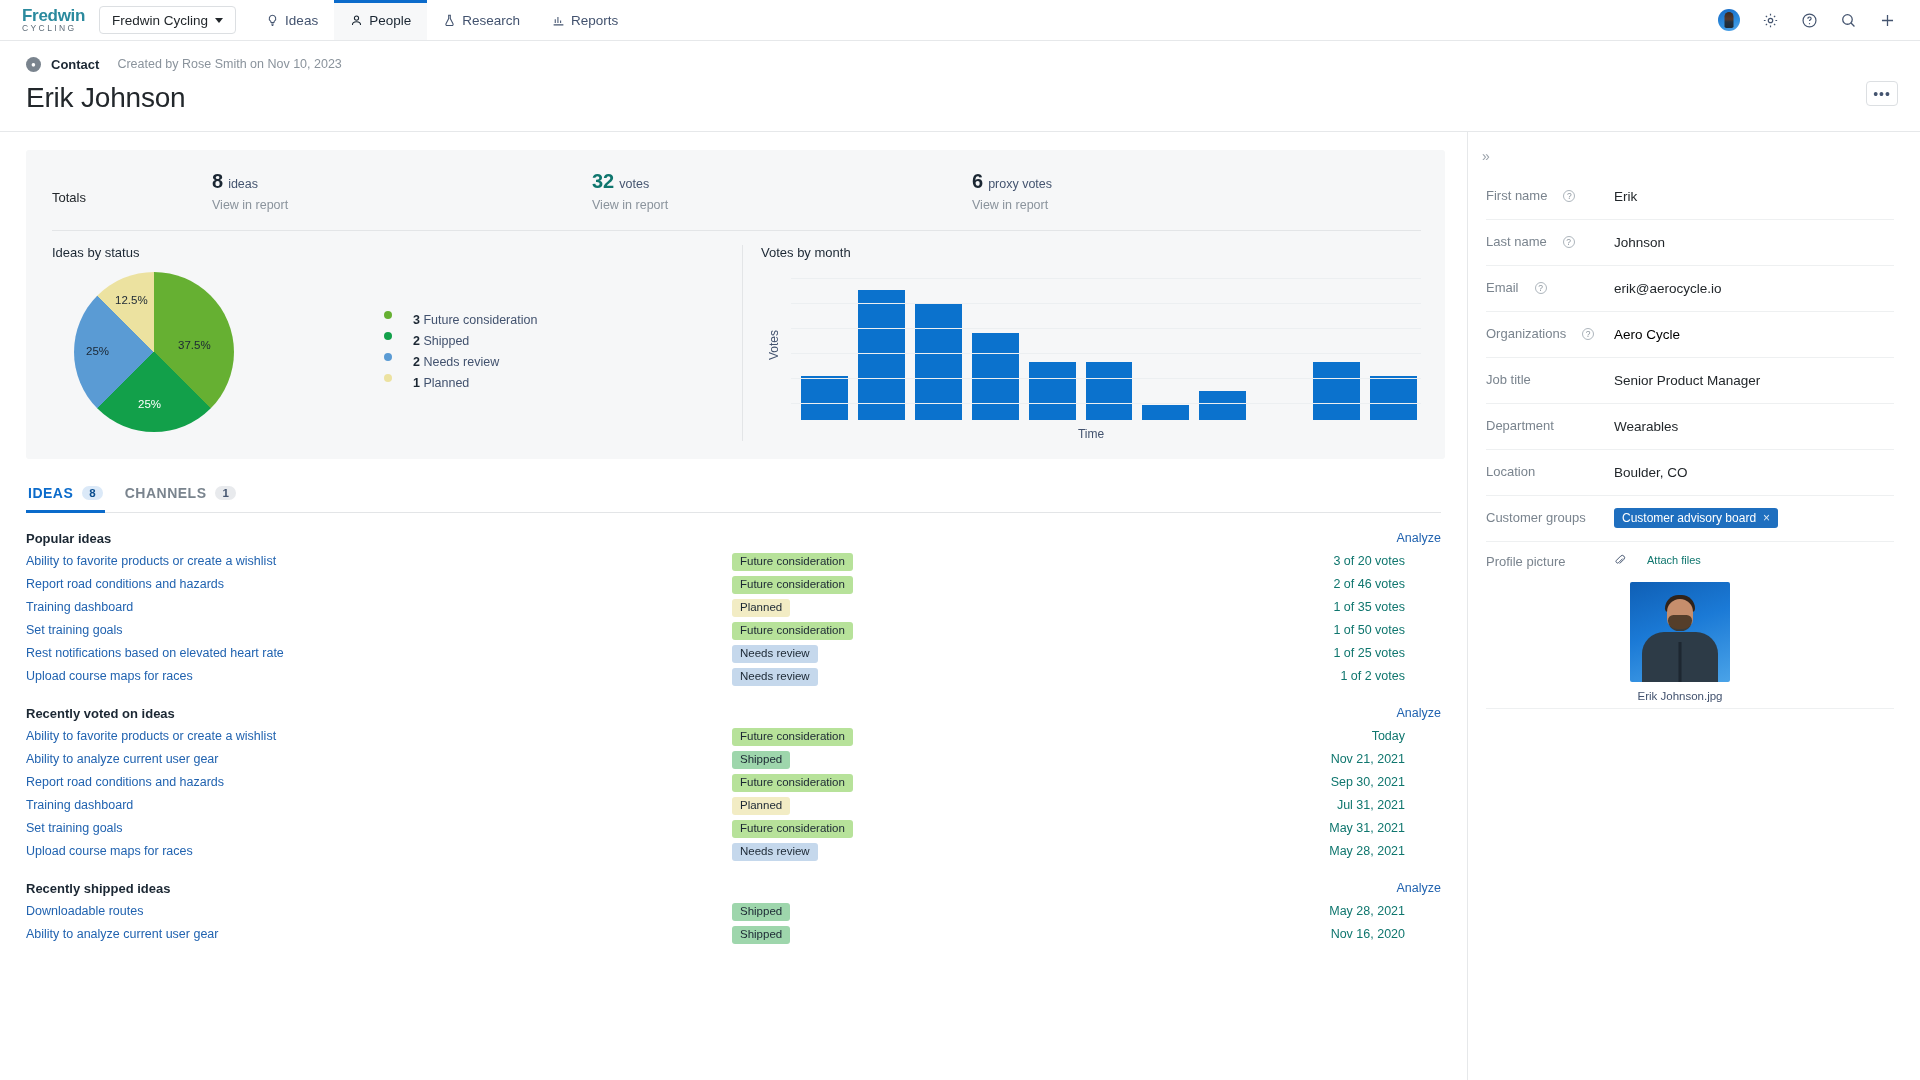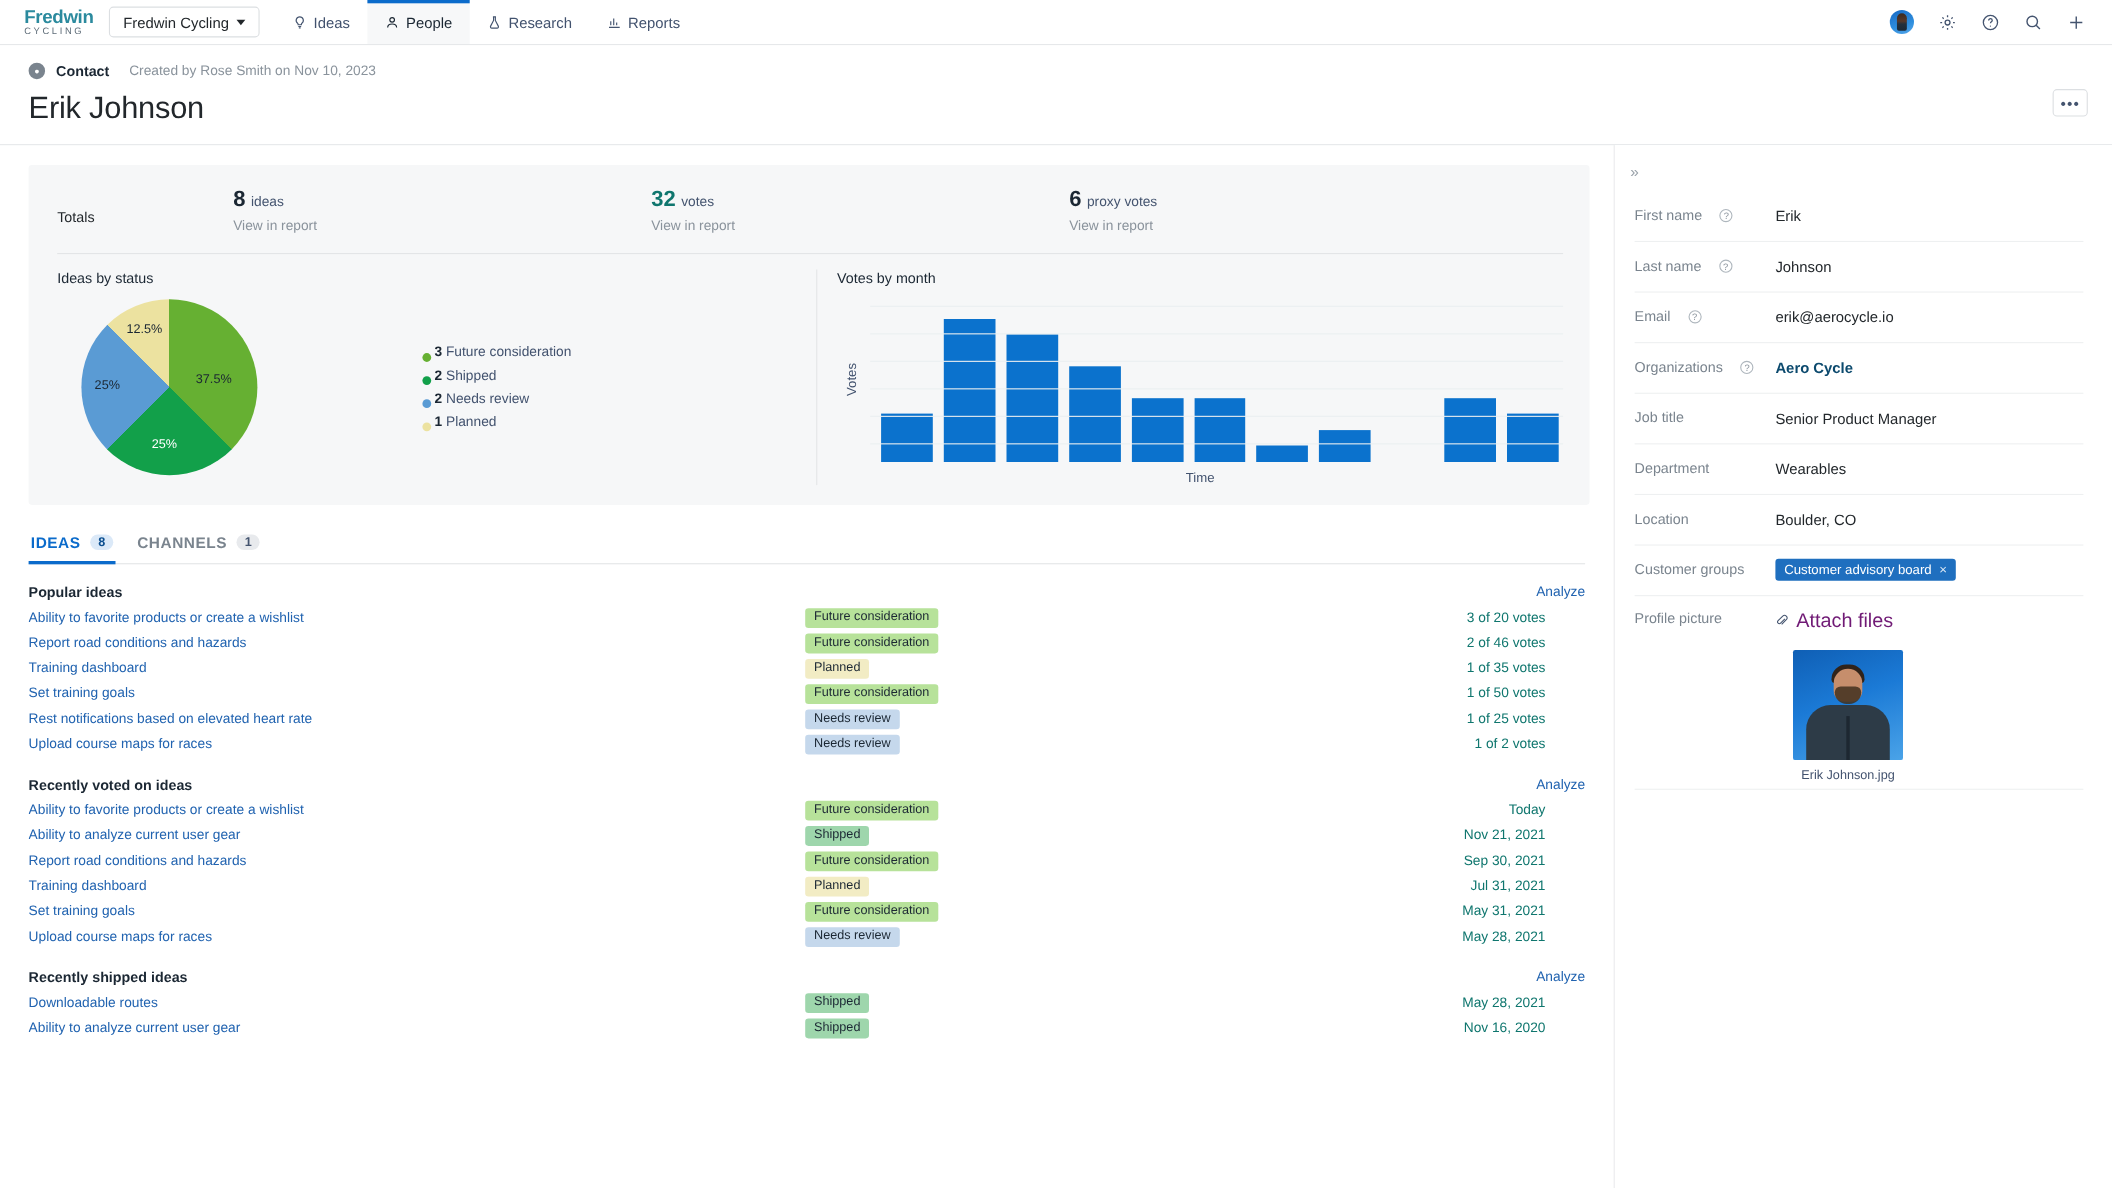--- a/index.html
+++ b/index.html
@@ -95,21 +95,21 @@
   .chart-box { flex: 0 0 690px; }
   .chart-box.right { flex: 1 1 auto; border-left: 1px solid #e3e5e7; padding-left: 18px; }
   .chart-title { font-size: 13px; font-weight: 400; color: #1b2733; margin-bottom: 6px; }
 
   .pie-row { display: flex; align-items: center; }
   .pie-wrap { position: relative; width: 160px; height: 160px; margin: 6px 0 6px 22px; }
   .pie { width: 160px; height: 160px; border-radius: 50%; }
   .pie-lbl { position: absolute; font-size: 11.5px; color: #1b2733; }
   .pie-lbl.white { color: #fff; }
   .legend { margin-left: 150px; }
-  .legend-item { display: flex; align-items: flex-end; gap: 3px; font-size: 12.5px; color: #42526e; line-height: 1.45; padding: 1.5px 0; }
+  .legend-item { display: flex; align-items: flex-start; gap: 21px; font-size: 12.5px; color: #42526e; line-height: 1.45; padding: 1.5px 0; }
   .legend-dot { width: 8px; height: 8px; border-radius: 50%; flex: 0 0 8px; }
   .legend-item b { color: #1b2733; font-weight: 700; }
 
   .bars-area { display: flex; align-items: stretch; height: 150px; margin-top: 10px; }
   .y-axis-lbl { writing-mode: vertical-rl; transform: rotate(180deg); font-size: 12px;
                 color: #42526e; align-self: center; margin-right: 10px; margin-left: 6px; }
   .plot { position: relative; flex: 1 1 auto; height: 150px; padding-left: 10px; }
   .gridline { position: absolute; left: 0; right: 0; height: 1px; background: #eceff1; }
   .bars { position: absolute; left: 10px; right: 4px; bottom: 0; top: 0;
           display: flex; align-items: flex-end; gap: 10px; }
@@ -138,28 +138,28 @@
   .chip { display: inline-block; font-size: 11.5px; color: #1b2733; padding: 2.5px 8px; border-radius: 3px; line-height: 1.15; }
   .row-val { flex: 1 1 auto; text-align: right; font-size: 12.5px; color: #0f766e; padding-right: 36px; white-space: nowrap; }
 
   
   .side-collapse { padding: 4px 0 10px 14px; color: #9aa2aa; font-size: 14px; cursor: pointer; width: 28px; }
   .fields { padding: 0 26px 0 18px; }
   .field { display: flex; align-items: center; min-height: 46px; border-bottom: 1px solid #eef0f1; padding: 6px 0; }
   .field.tall { align-items: flex-start; padding-top: 12px; }
   .f-label { flex: 0 0 128px; font-size: 13px; color: #7a848e; display: flex; align-items: center; gap: 16px; line-height: 1.3; }
   .f-value { flex: 1 1 auto; font-size: 13.5px; color: #22272b; }
-  .f-value.link { color: #0c4a6e; cursor: pointer; font-weight: bold; }
+  .f-value.link { color: #000000; cursor: pointer; }
   .qmark { width: 12px; height: 12px; border: 1px solid #aeb6bd; border-radius: 50%;
            font-size: 8.5px; color: #8a939c; display: inline-flex; align-items: center;
            justify-content: center; line-height: 1; flex: 0 0 12px; }
   .tag { display: inline-flex; align-items: center; gap: 7px; background: #1f6fbf; color: #fff;
          font-size: 12px; border-radius: 3px; padding: 3px 8px; }
   .tag-x { cursor: pointer; opacity: .85; font-size: 12px; }
-  .attach { display: flex; align-items: center; gap: 7px; font-size: 18px; color: #701a75; cursor: pointer; }
+  .attach { display: flex; align-items: center; gap: 21px; font-size: 11px; color: #0f766e; cursor: pointer; }
   .photo-wrap { margin: 16px 0 0 16px; }
   .photo {
     width: 100px; height: 100px; border-radius: 2px; overflow: hidden; position: relative;
     background: linear-gradient(160deg, #0f5fb5 0%, #1b7ad6 45%, #4aa3e8 100%);
   }
   .photo .head { position: absolute; left: 50%; top: 17px; width: 26px; height: 30px;
                  transform: translateX(-50%); border-radius: 13px 13px 10px 10px;
                  background: #c68e6c; }
   .photo .hair { position: absolute; left: 50%; top: 13px; width: 30px; height: 17px;
                  transform: translateX(-50%); border-radius: 15px 15px 4px 4px; background: #30231a; }

